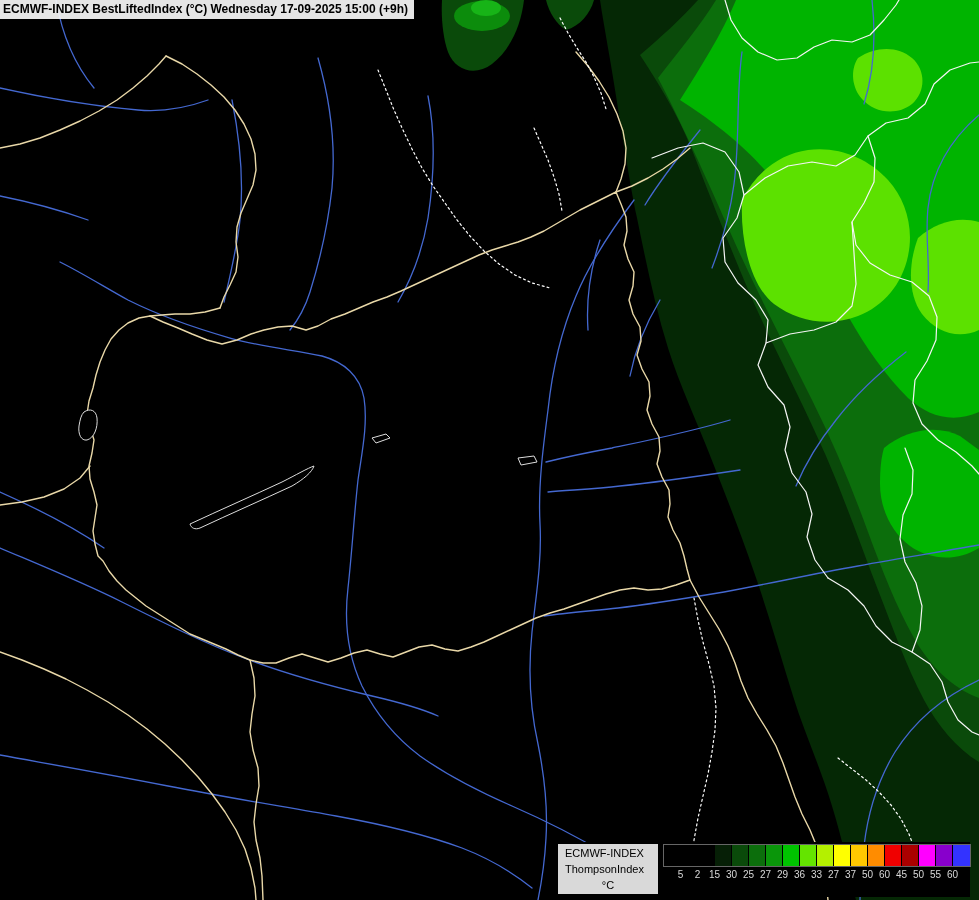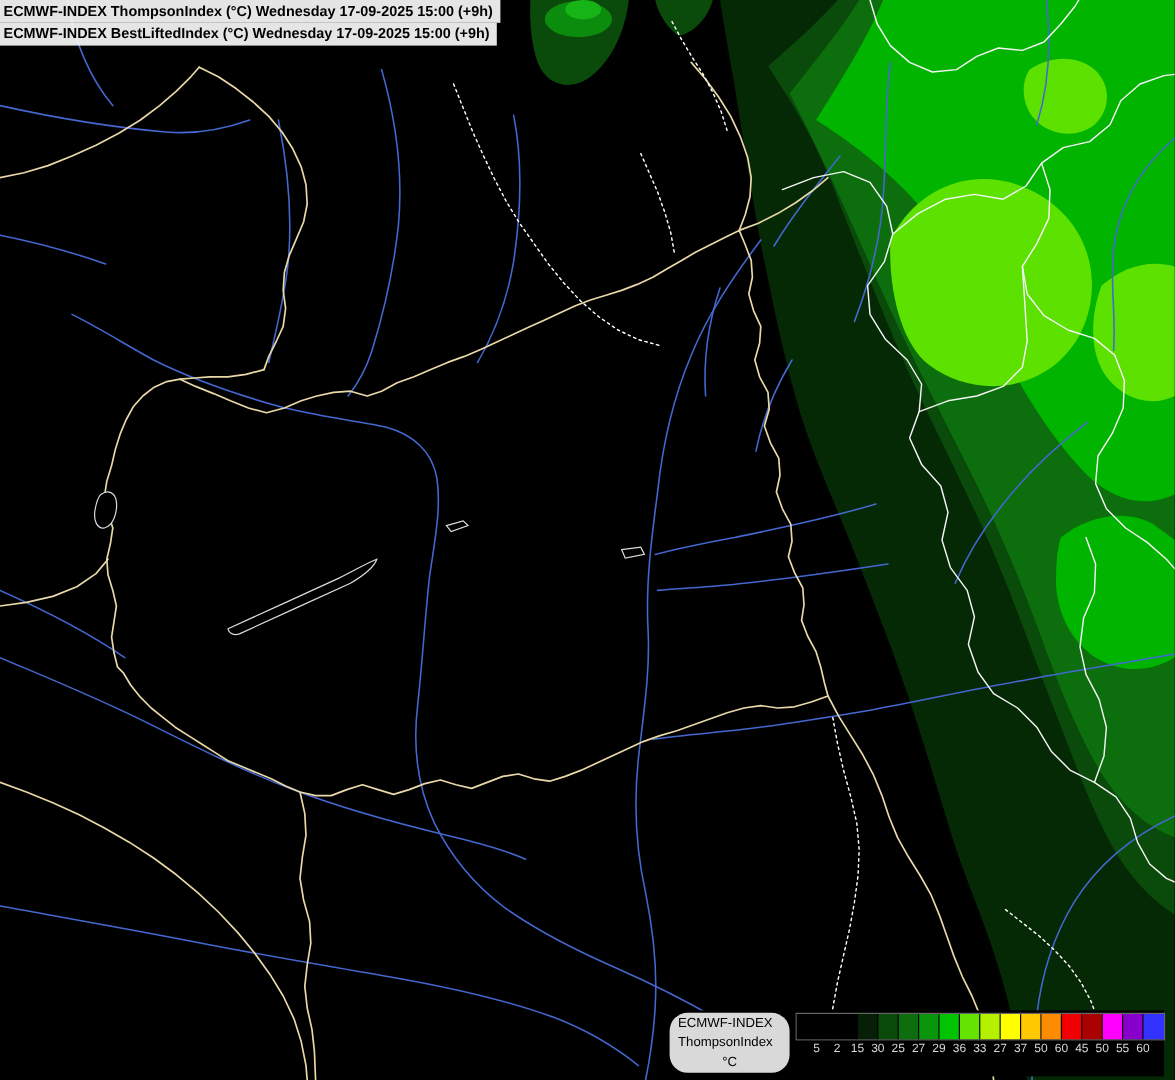--- a/index.html
+++ b/index.html
@@ -20,21 +20,21 @@
   }
 
   
   .legend {
     position:absolute; left:556px; top:842px; z-index:5;
     width:414px; height:55px; background:#000;
     display:flex; align-items:flex-start; padding:2px; gap:5px;
   }
   .legend-textbox {
     background:#d9d9d9; color:#000; font-size:11px; line-height:16px;
-    padding:1px 7px; min-width:100px; height:50px;border-radius:15px;
+    padding:1px 7px; min-width:100px; height:50px;
   }
   .legend-unit { text-align:center; }
   .legend-bar-wrap { display:flex; flex-direction:column; }
   .legend-bar { display:flex; height:23px; border:1px solid #666; background:#000; }
   .legend-cell { width:17px; height:100%; border-right:1px solid #000; }
   .legend-cell:last-child { border-right:none; }
   .legend-ticks { display:flex; padding-left:9px; margin-top:2px; }
   .legend-tick { width:17px; text-align:center; color:#d8d8d8; font-size:10px; line-height:12px; }
 </style>
 </head>
@@ -118,21 +118,20 @@
 
     <g stroke="#dddddd" stroke-width="1" fill="#000000">
       <path d="M190,524 C220,510 252,496 282,482 C296,475 308,468 314,466 C312,472 304,479 292,486 C262,500 230,514 200,528 C195,530 191,528 190,524 Z"></path>
       <path d="M84,412 C90,408 96,410 97,418 C98,428 94,438 87,440 C81,441 78,434 79,426 C80,420 81,415 84,412 Z"></path>
       <path d="M372,438 l14,-4 l4,4 l-14,5 z"></path>
       <path d="M518,458 l16,-2 l3,6 l-16,3 z"></path>
     </g>
   </svg>
 
   <div class="titles">
-    <div class="title-line">ECMWF-INDEX ThompsonIndex (°C) Wednesday 17-09-2025 15:00 (+9h)</div>
     <div class="title-line">ECMWF-INDEX BestLiftedIndex (°C) Wednesday 17-09-2025 15:00 (+9h)</div>
   </div>
 
   <div class="legend">
     <div class="legend-textbox">
       <div>ECMWF-INDEX</div>
       <div>ThompsonIndex</div>
       <div class="legend-unit">°C</div>
     </div>
     <div class="legend-bar-wrap">

